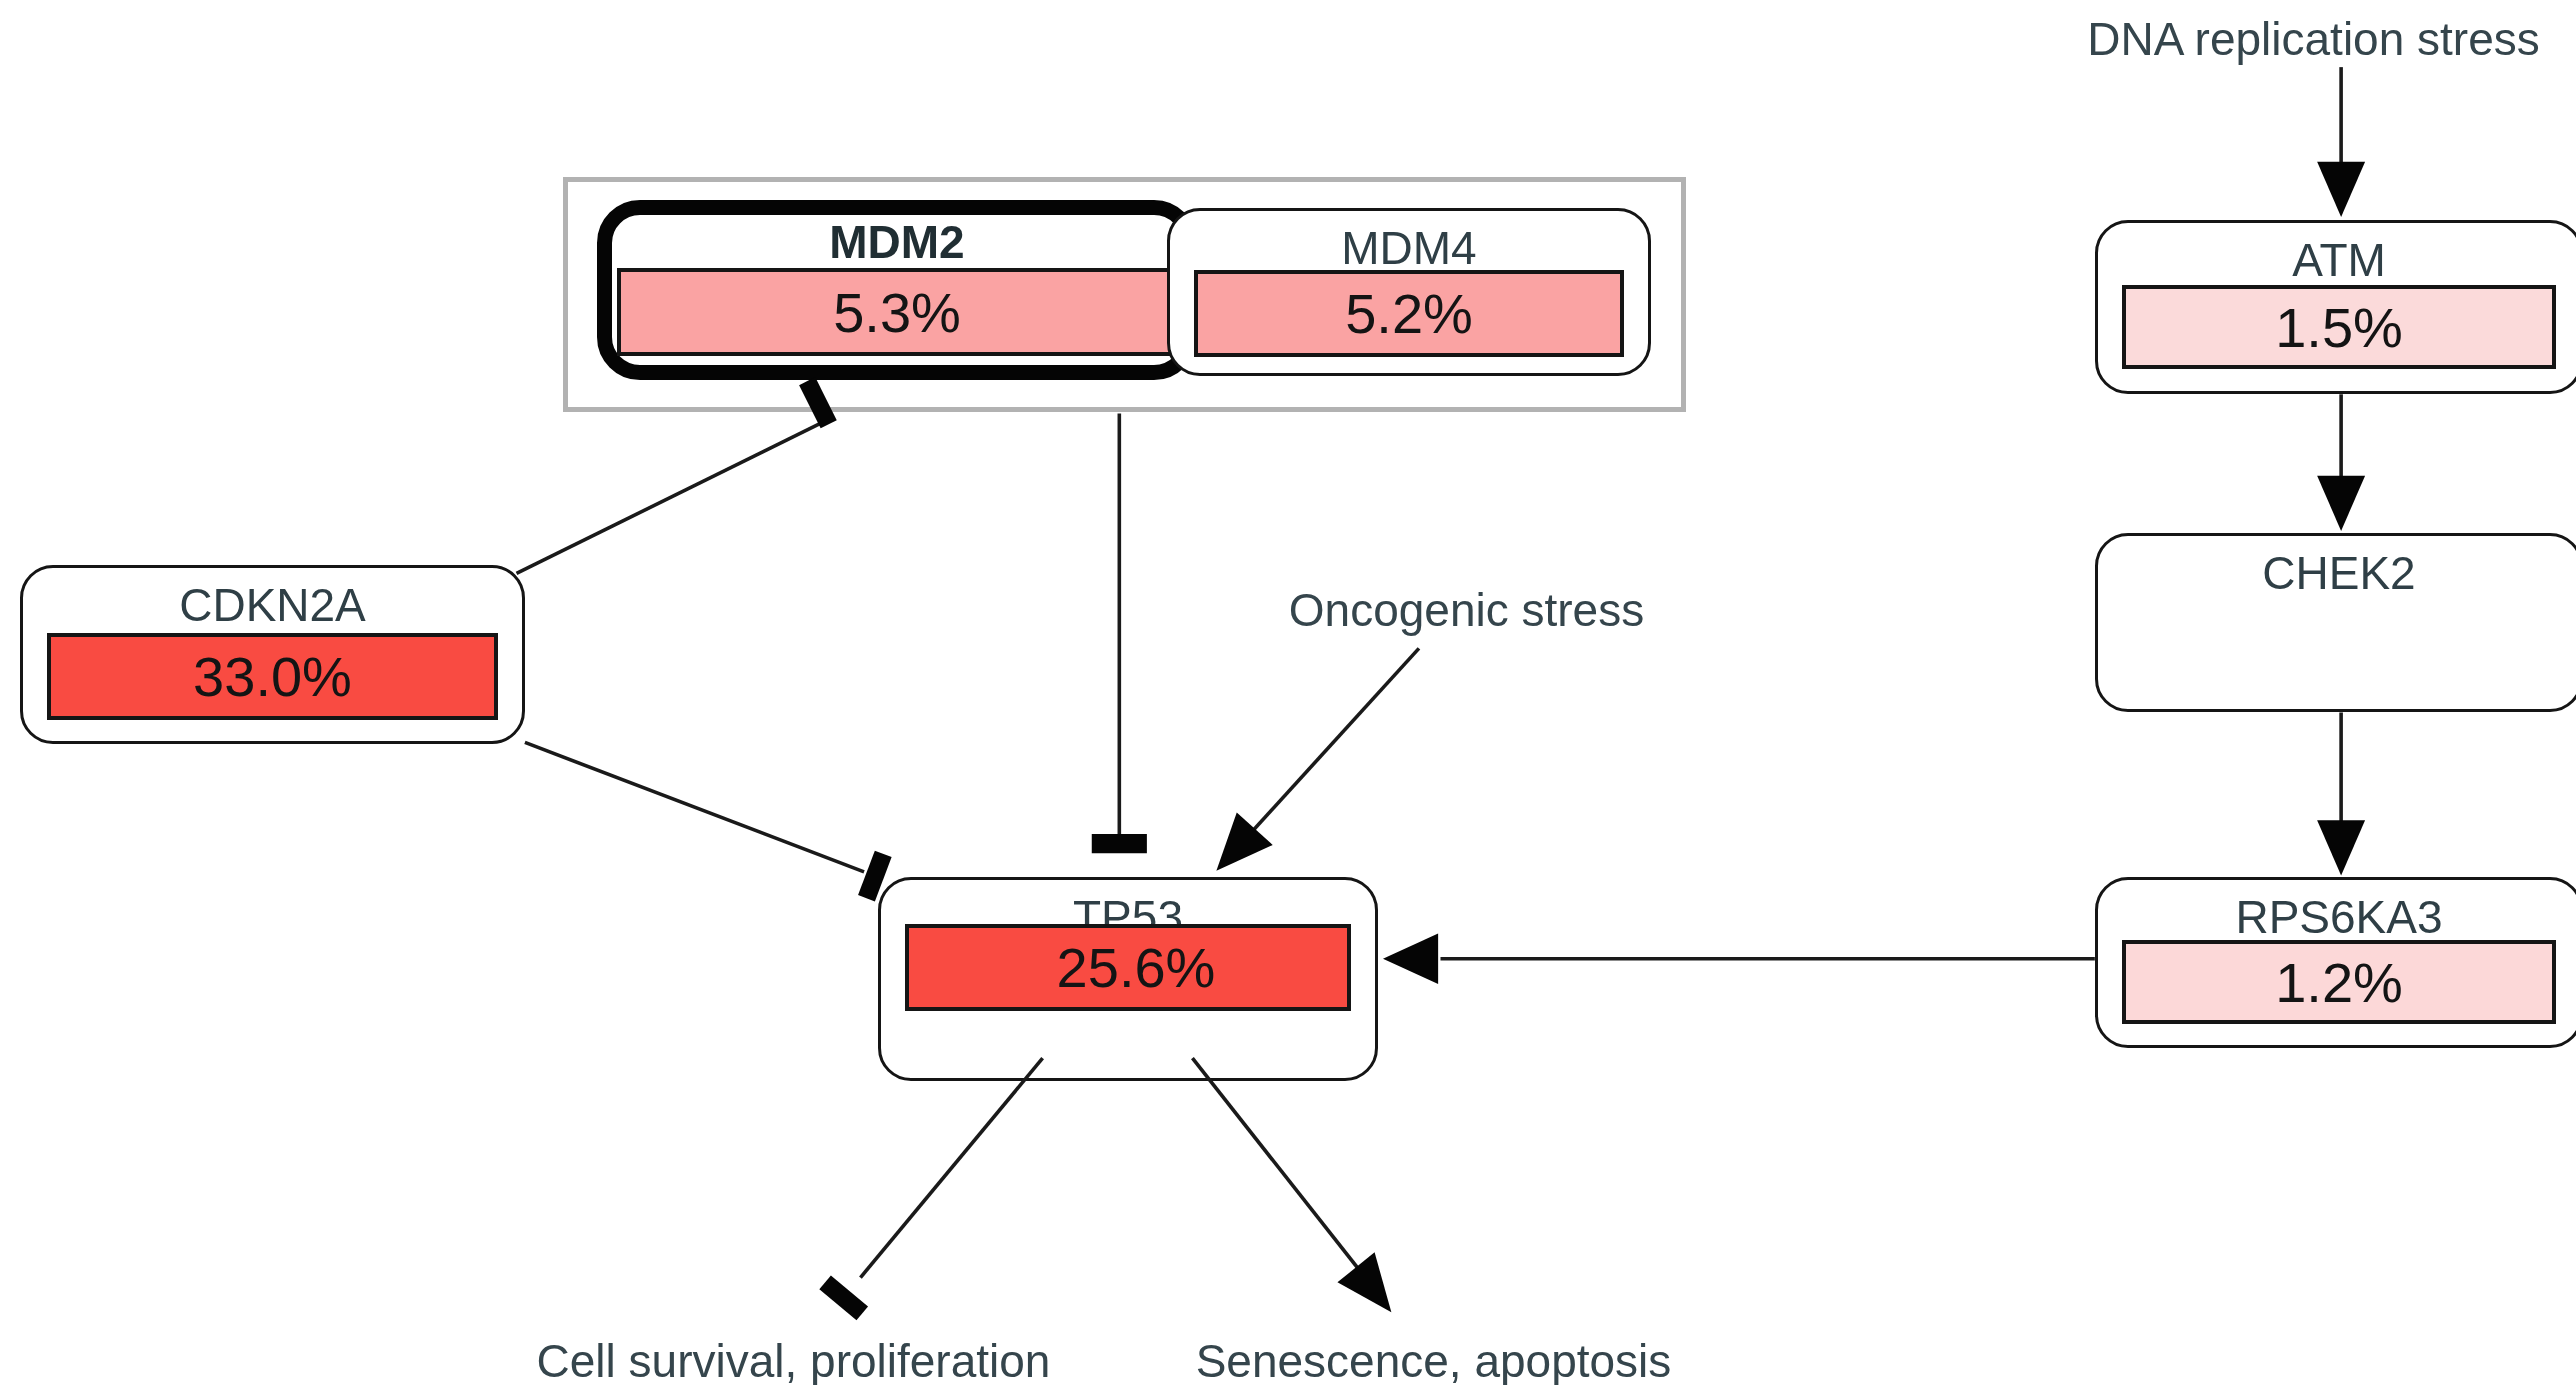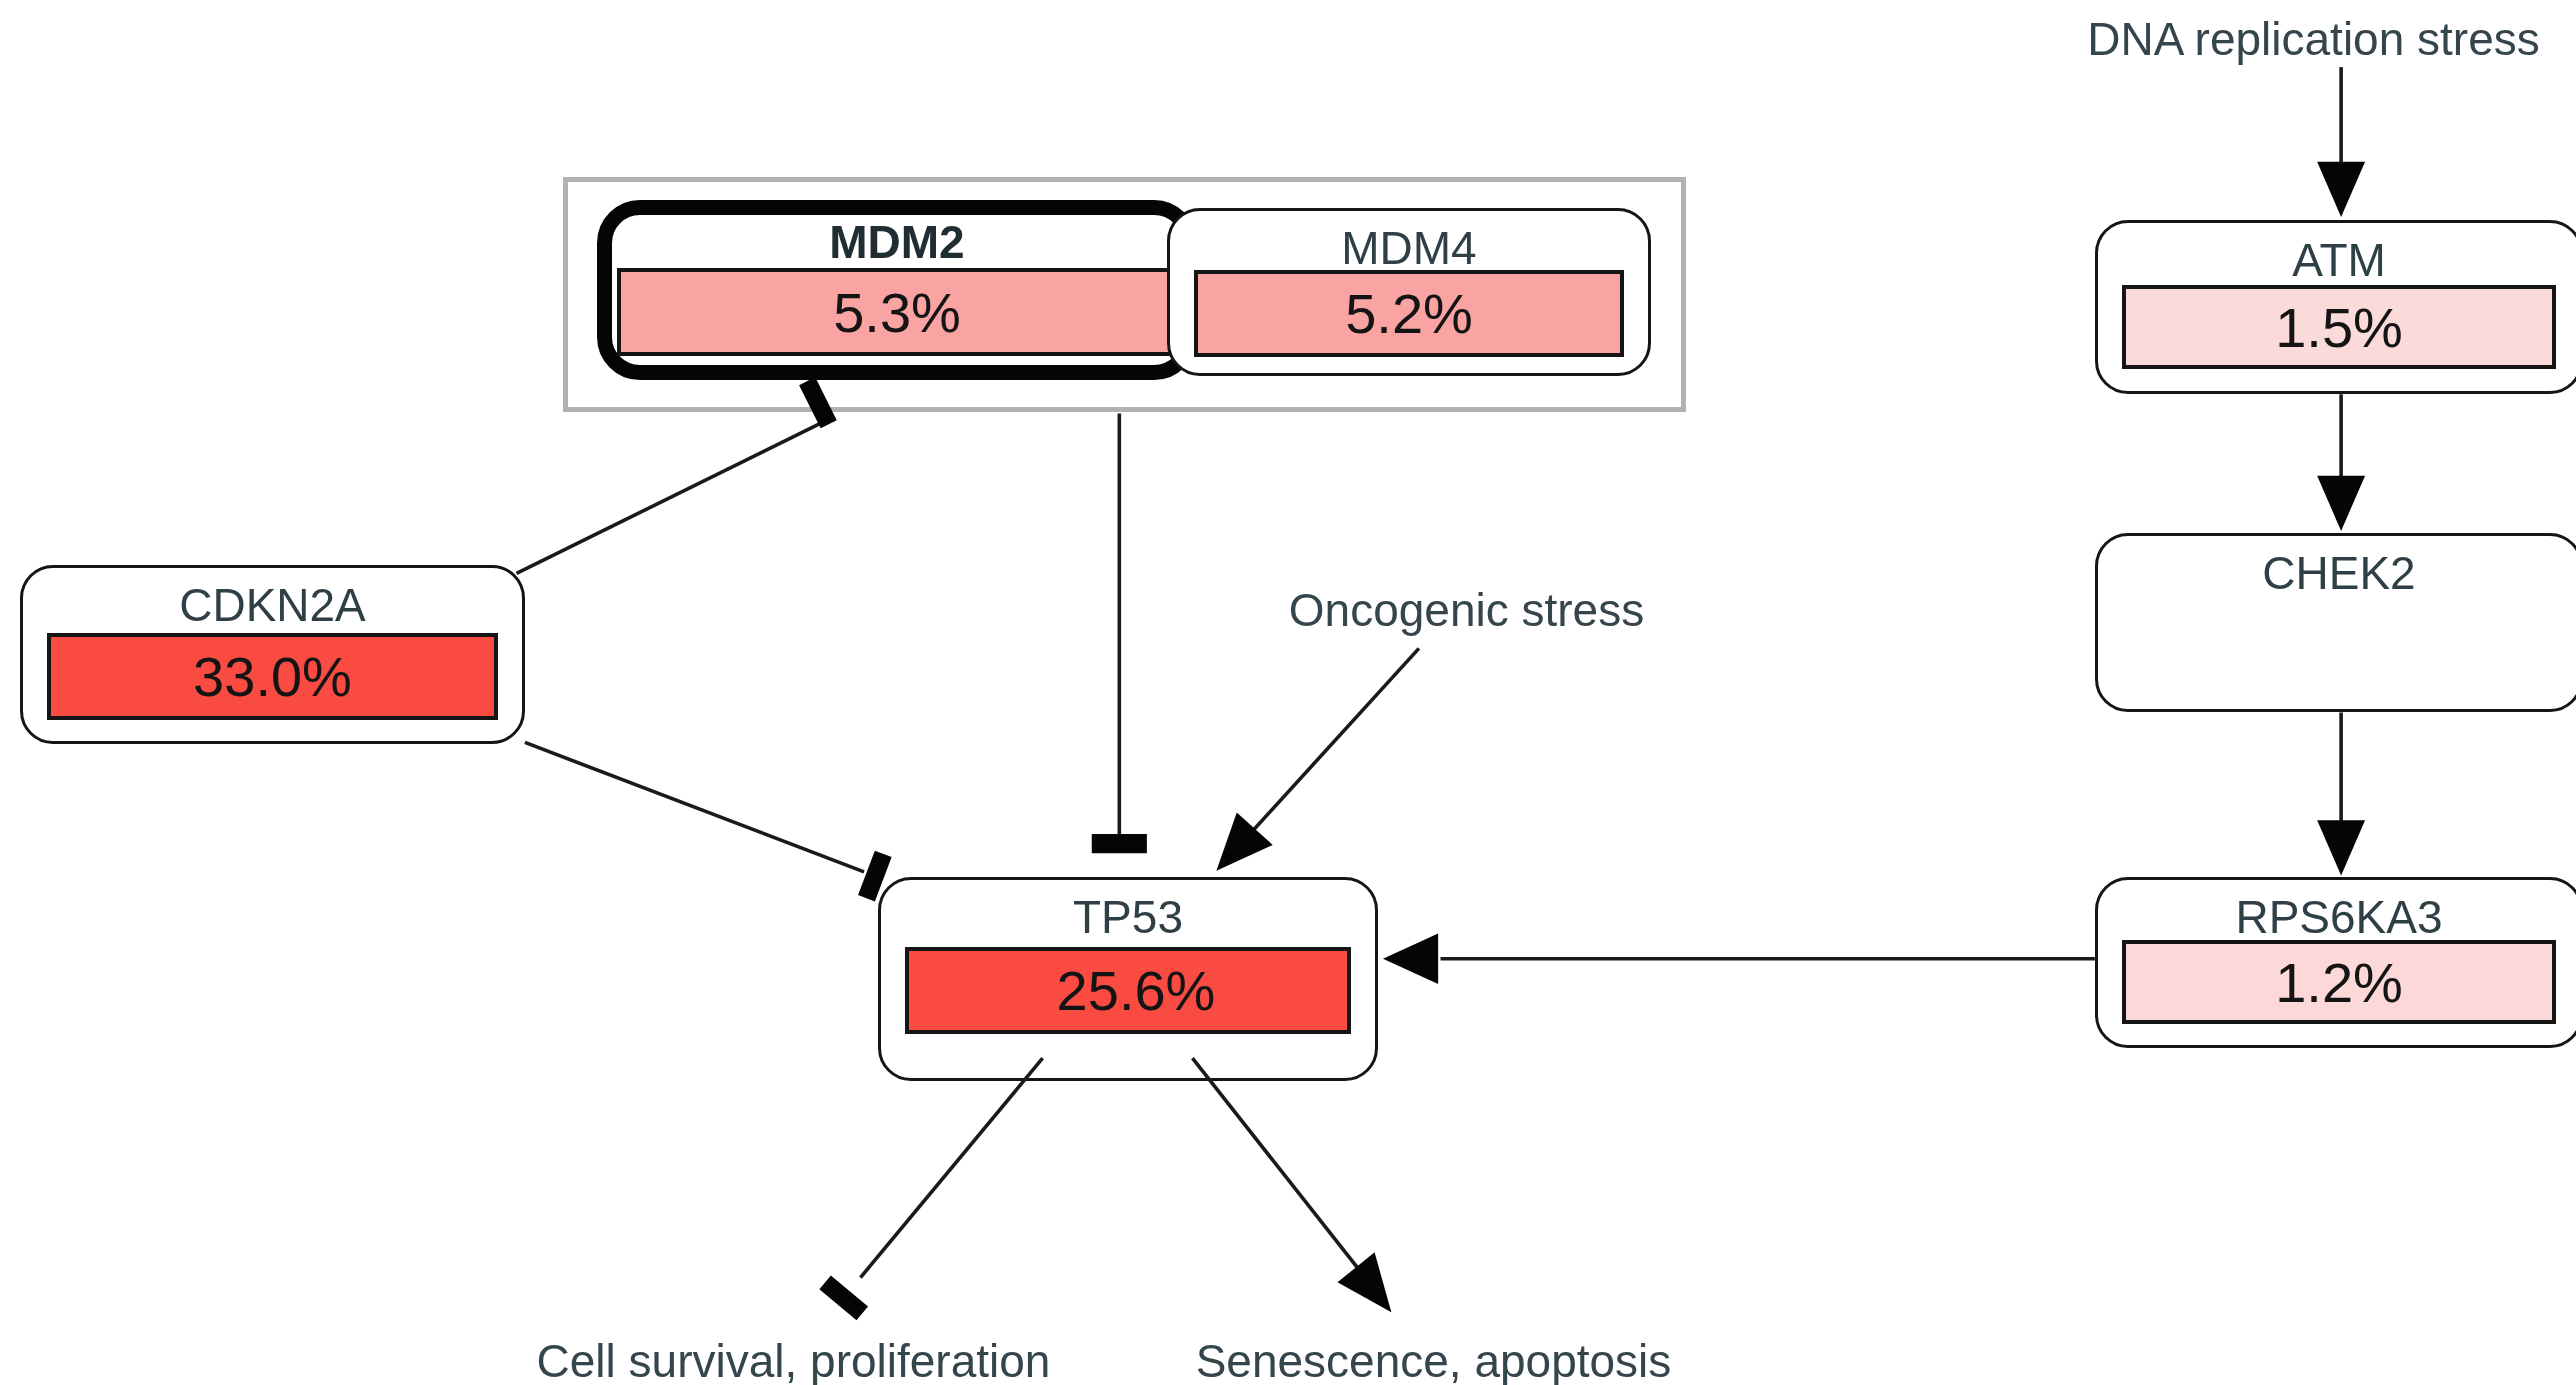--- a/index.html
+++ b/index.html
@@ -86,21 +86,21 @@
 
   <div class="node" style="left:20px;top:565px;width:505px;height:179px;">
     <div class="gene">CDKN2A</div>
     <div class="bar" style="background: rgb(249, 75, 66);">
       <span>33.0%</span>
     </div>
   </div>
 
   <div class="node" style="left:878px;top:877px;width:500px;height:204px;">
     <div class="gene">TP53</div>
-    <div class="bar" style="top: 67px; background: rgb(249, 75, 66); padding-left: 16px;">
+    <div class="bar" style="top: 44px; background: rgb(249, 75, 66); padding-left: 16px;">
       <span>25.6%</span>
     </div>
   </div>
 
   <div class="node" style="left:2095px;top:220px;width:488px;height:174px;">
     <div class="gene">ATM</div>
     <div class="bar" style="top: 62px; height: 84px; background: rgb(251, 218, 218);">
       <span>1.5%</span>
     </div>
   </div>

